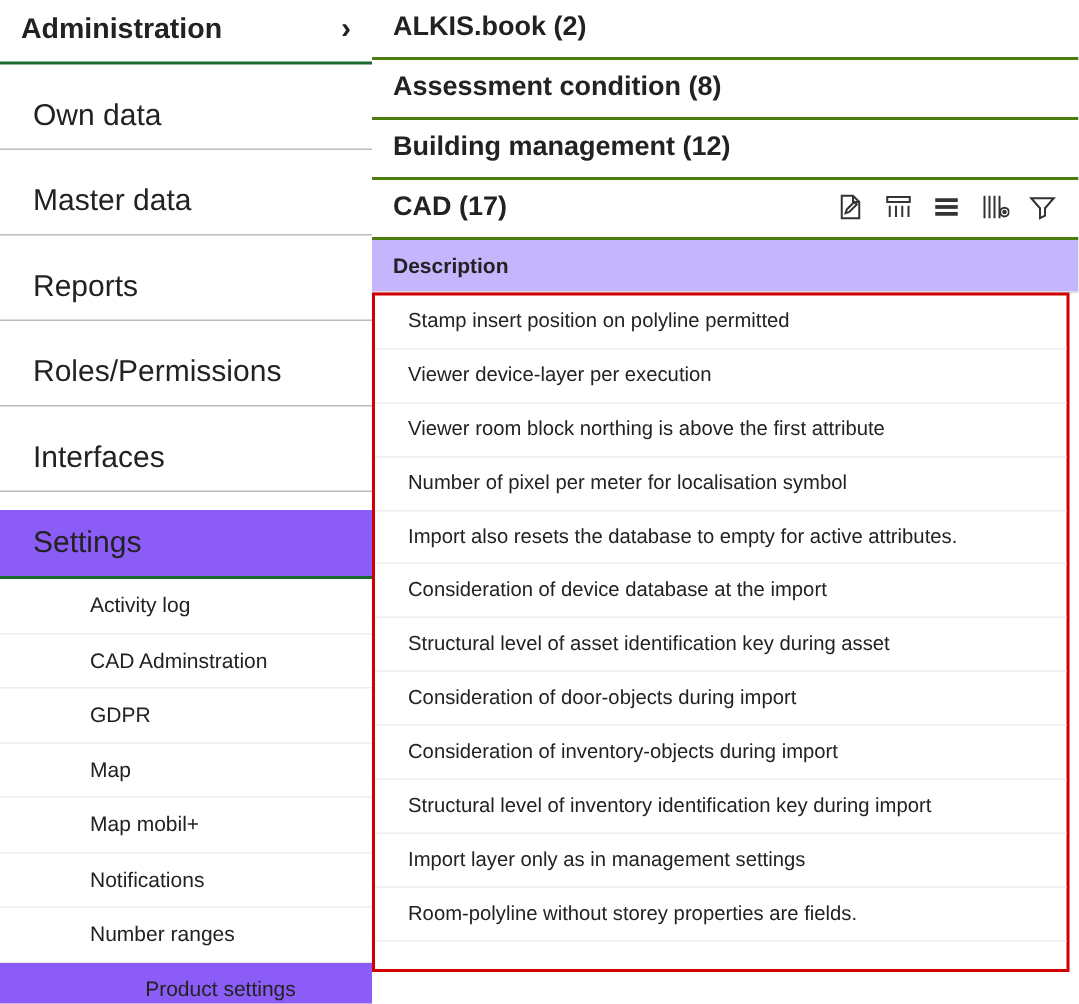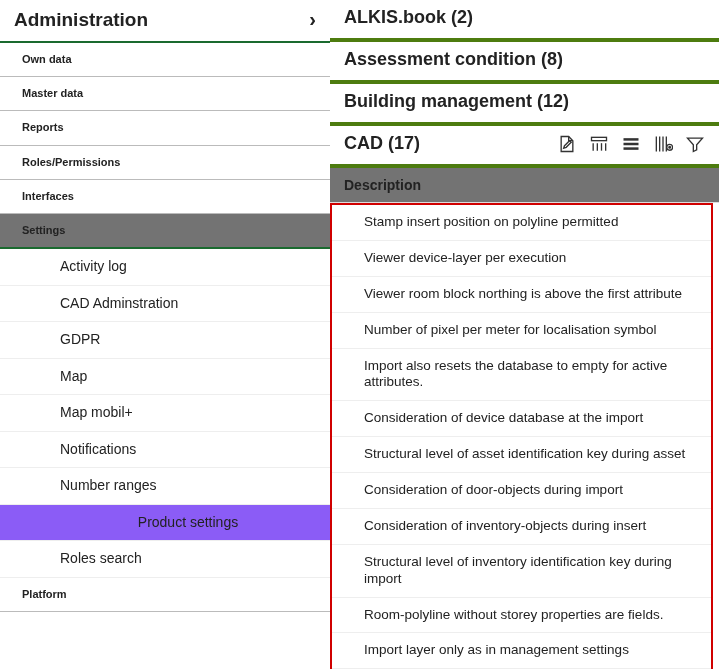--- a/index.html
+++ b/index.html
@@ -7,21 +7,21 @@
     font-family: "Segoe UI", Arial, sans-serif;
     font-size: 14px;
     color: #222;
     background: #fff;
     width: 719px;
     height: 669px;
     overflow: hidden;
     display: flex;
   }
   .sidebar {
-    width: 330px;
+    width: 248px;
     flex-shrink: 0;
     border-right: 0px solid transparent;
   }
   .main {
     flex: 1;
     min-width: 0;
   }
 
   
   .sidebar-header {
@@ -29,70 +29,71 @@
     align-items: center;
     justify-content: space-between;
     padding: 8px 14px 10px 14px;
     border-bottom: 2px solid #1a6a2f;
     font-size: 19px;
     font-weight: 700;
   }
   .sidebar-header .chev { font-size: 20px; font-weight: 900; }
   .nav-item {
     padding: 10px 14px 10px 22px;
-    font-size: 11px;
-    font-weight: 700;
+    font-size: 20px;
+    font-weight: 400;
     border-bottom: 1px solid #bbb;
     cursor: pointer;
     line-height: 1.2;
+    margin-top: 12px;
   }
   .nav-item.active {
-    background: #737373;
+    background: #8b5cf6;
     border-bottom: 2px solid #1a6a2f;
   }
   .sub-item {
     padding: 9px 14px 9px 60px;
     font-size: 14px;
     font-weight: 400;
     border-bottom: 1px solid #eee;
     cursor: pointer;
     line-height: 1.25;
   }
   .sub-item.active {
     background: #8b5cf6;
     text-align: center;
   }
 
   
   .section-header {
     padding: 7px 14px 10px 14px;
     font-size: 18px;
     font-weight: 700;
-    border-bottom: 4px solid #4d7c0f;
+    border-bottom: 2px solid #4d7c0f;
     display: flex;
     justify-content: space-between;
     gap: 8px;
   }
   .section-header .title { white-space: nowrap; }
   .toolbar { display: flex; gap: 12px; align-items: center; }
   .tool-icon svg { display: block; }
 
   .desc-header {
-    background: #737373;
+    background: #c4b5fd;
     padding: 9px 14px;
     font-weight: 700;
     font-size: 14px;
     border-bottom: 1px solid #ddd;
   }
   .desc-box {
     border: 2px solid #d00000;
     margin: 0 6px 0 0;
   }
   .desc-row {
-    padding: 9px 14px 9px 32px;
+    padding: 9px 14px 9px 22px;
     border-bottom: 1px solid #eee;
     font-size: 13.5px;
     line-height: 1.25;
     cursor: default;
   }
   .desc-row:last-child { border-bottom: none; }
 </style>
 </head>
 <body>
 
@@ -183,20 +184,20 @@
 
   <div class="desc-box">
     <div class="desc-row"><span>Stamp insert position on polyline permitted</span></div>
     <div class="desc-row"><span>Viewer device-layer per execution</span></div>
     <div class="desc-row"><span>Viewer room block northing is above the first attribute</span></div>
     <div class="desc-row"><span>Number of pixel per meter for localisation symbol</span></div>
     <div class="desc-row"><span>Import also resets the database to empty for active attributes.</span></div>
     <div class="desc-row"><span>Consideration of device database at the import</span></div>
     <div class="desc-row"><span>Structural level of asset identification key during asset</span></div>
     <div class="desc-row"><span>Consideration of door-objects during import</span></div>
-    <div class="desc-row"><span>Consideration of inventory-objects during insert</span></div>
+    <div class="desc-row"><span>Consideration of inventory-objects during import</span></div>
     <div class="desc-row"><span>Structural level of inventory identification key during import</span></div>
+    <div class="desc-row"><span>Import layer only as in management settings</span></div>
     <div class="desc-row"><span>Room-polyline without storey properties are fields.</span></div>
-    <div class="desc-row"><span>Import layer only as in management settings</span></div>
     <div class="desc-row"></div>
   </div>
 
 </div>
 
 </body></html>

